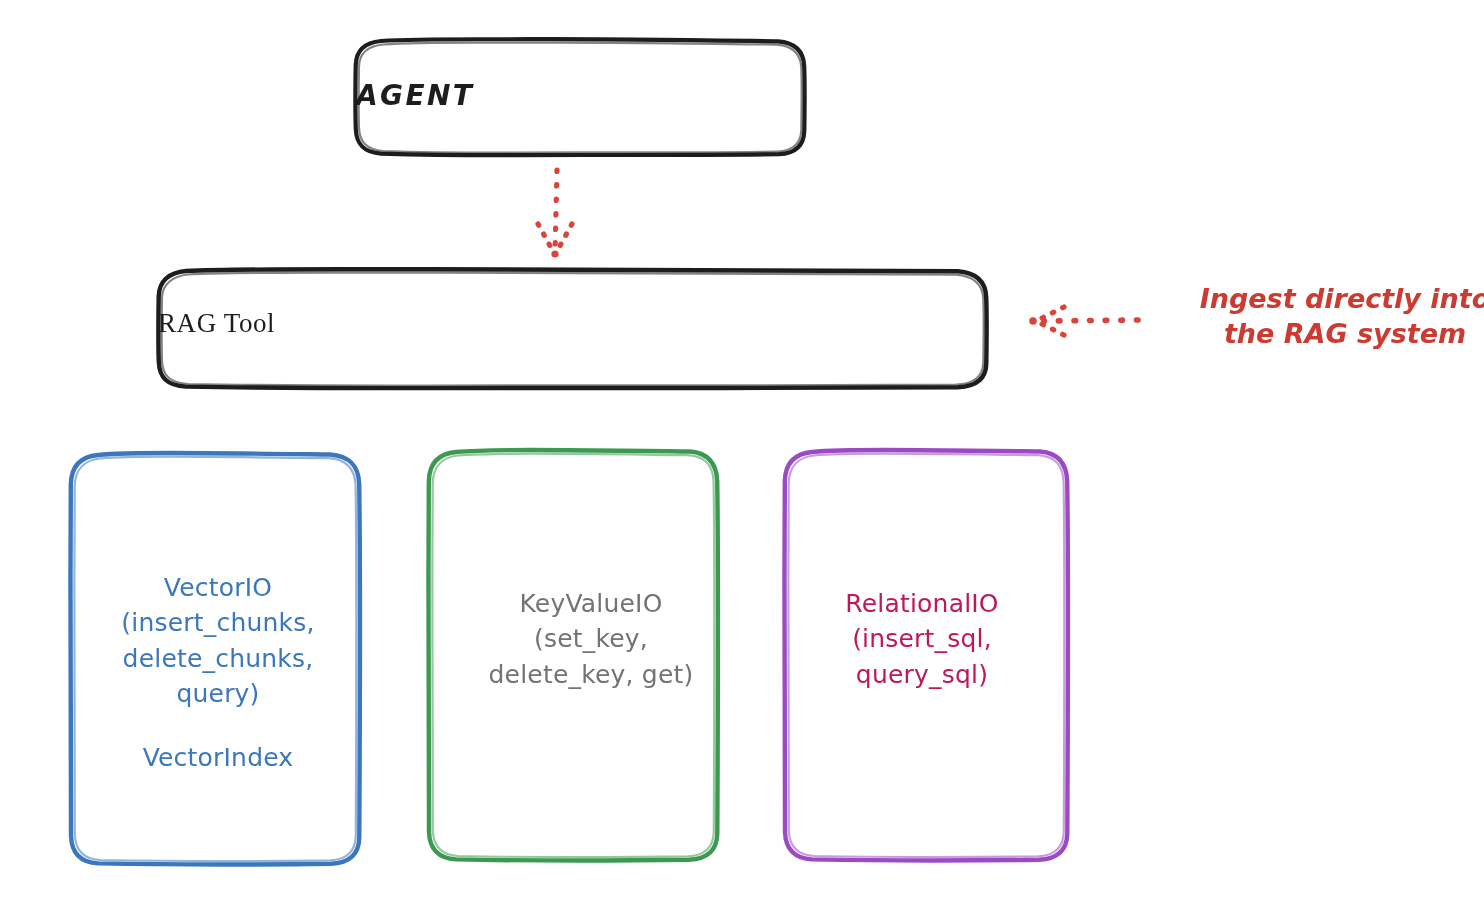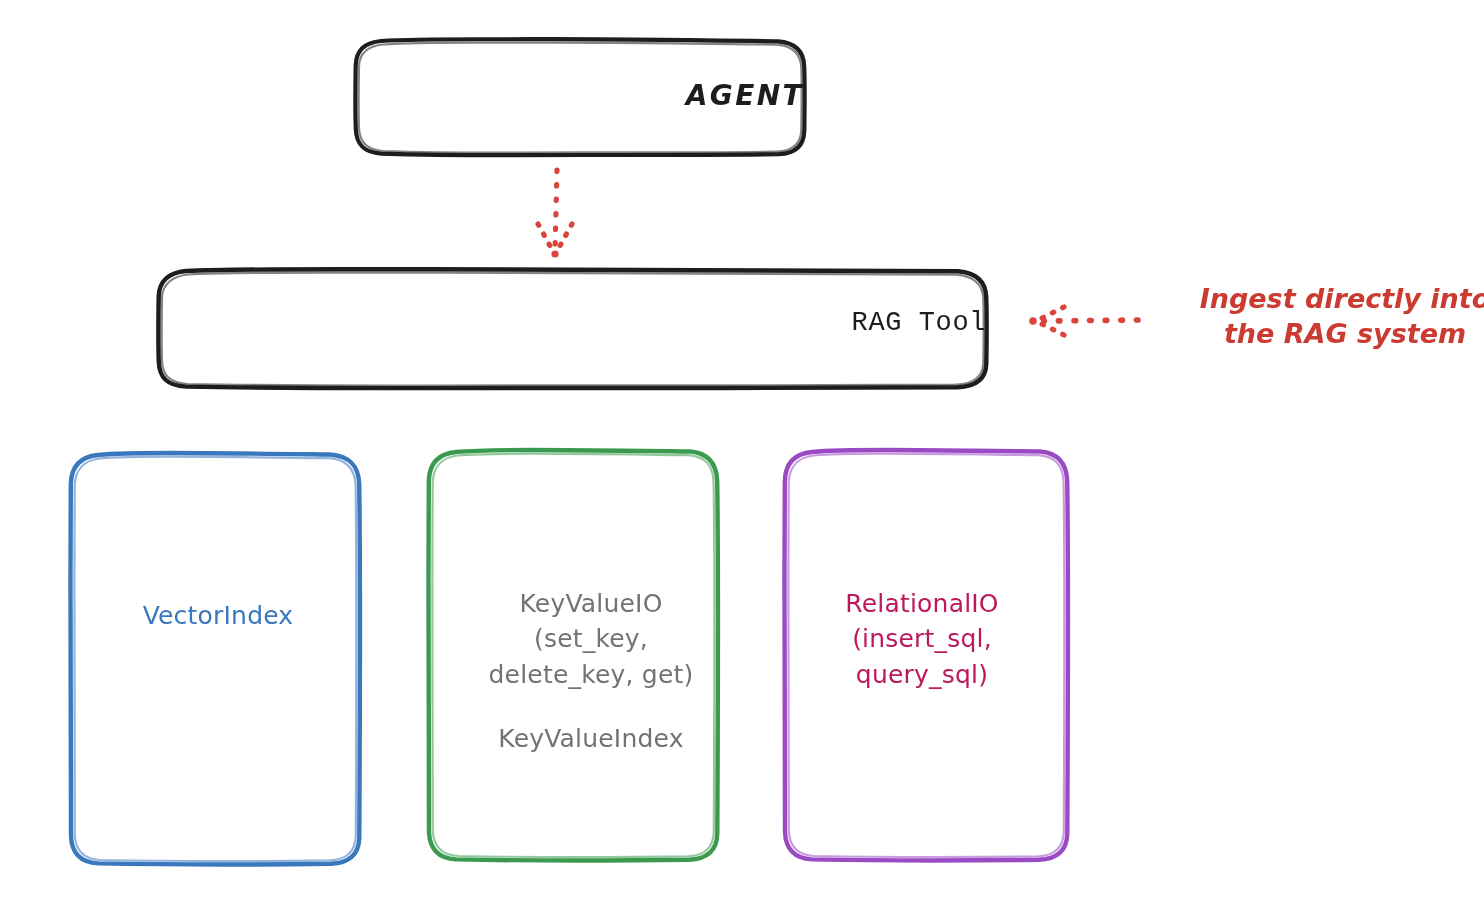--- a/index.html
+++ b/index.html
@@ -16,21 +16,21 @@
   }
   #canvas {
     position: absolute;
     left: 0;
     top: 0;
     width: 1484px;
     height: 910px;
   }
   .node-label {
     position: absolute;
-    text-align: right;
+    text-align: left;
     line-height: 1.30;
     white-space: pre-line;
     user-select: none;
     pointer-events: none;
   }
 
   
   #agent-label {
     left: 356px;
     top: 78px;
@@ -44,21 +44,21 @@
   }
 
   
   #ragtool-label {
     left: 158px;
     top: 306px;
     width: 828px;
     font-size: 27px;
     letter-spacing: 0.6px;
     color: #1d1d1d;
-    font-family: Liberation Mono, monospace;
+    font-family: Liberation Serif, serif;
   }
 
   
   .leaf-label {
     position: absolute;
     text-align: center;
     font-size: 25px;
     line-height: 1.42;
     letter-spacing: 0.2px;
     font-weight: 500;
@@ -177,28 +177,31 @@
          C 797,855 789.4,846 788.8,830.5 C 787.8,755 788.2,607 788.7,483
          C 789.2,466 799,457 814,455.5 Z" fill="none" stroke="#9a4bc4" stroke-width="2.2" opacity="0.55" stroke-linecap="round" stroke-linejoin="round"></path>
   </g>
 </svg>
 
 <div class="node-label" id="agent-label">AGENT</div>
 
 <div class="node-label" id="ragtool-label">RAG Tool</div>
 
 <div class="leaf-label" id="vector-label">
+  <span>VectorIO
+(insert_chunks,
+delete_chunks,
+query)</span>
   <span class="leaf-sub">VectorIndex</span>
 </div>
 
 <div class="leaf-label" id="keyvalue-label">
   <span>KeyValueIO
 (set_key,
 delete_key, get)</span>
-  <span class="leaf-sub">KeyValueIndex</span>
 </div>
 
 <div class="leaf-label" id="relational-label">
   <span>RelationalIO
 (insert_sql,
 query_sql)</span>
 </div>
 
 <div id="annotation-text">Ingest directly into
 the RAG system</div>

